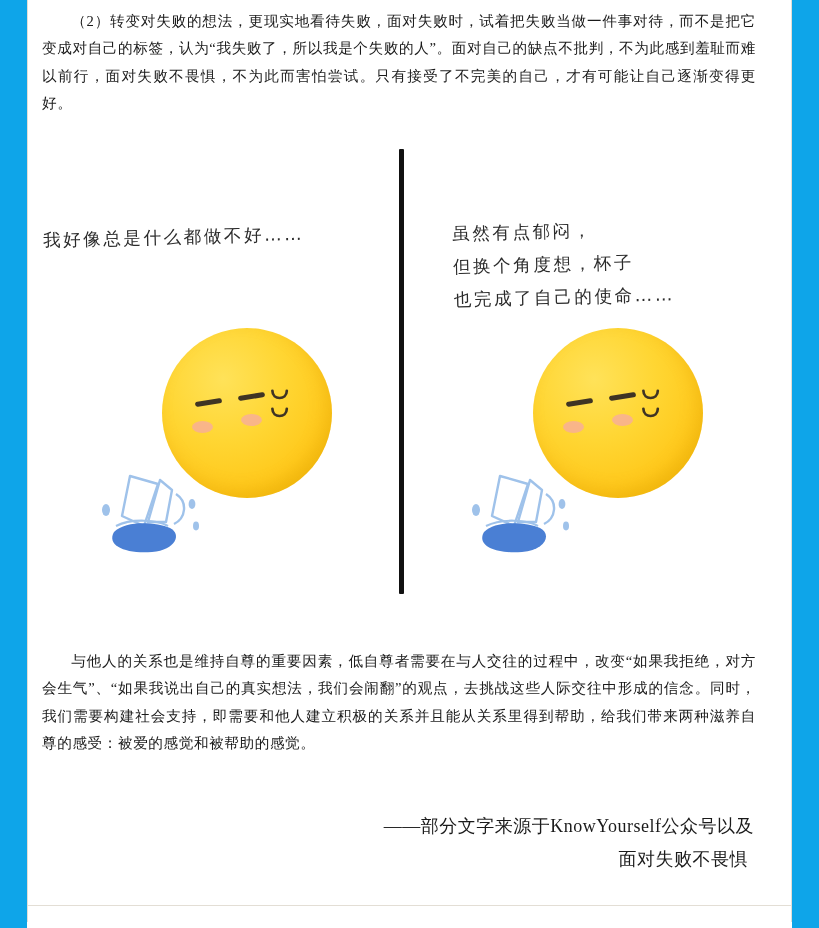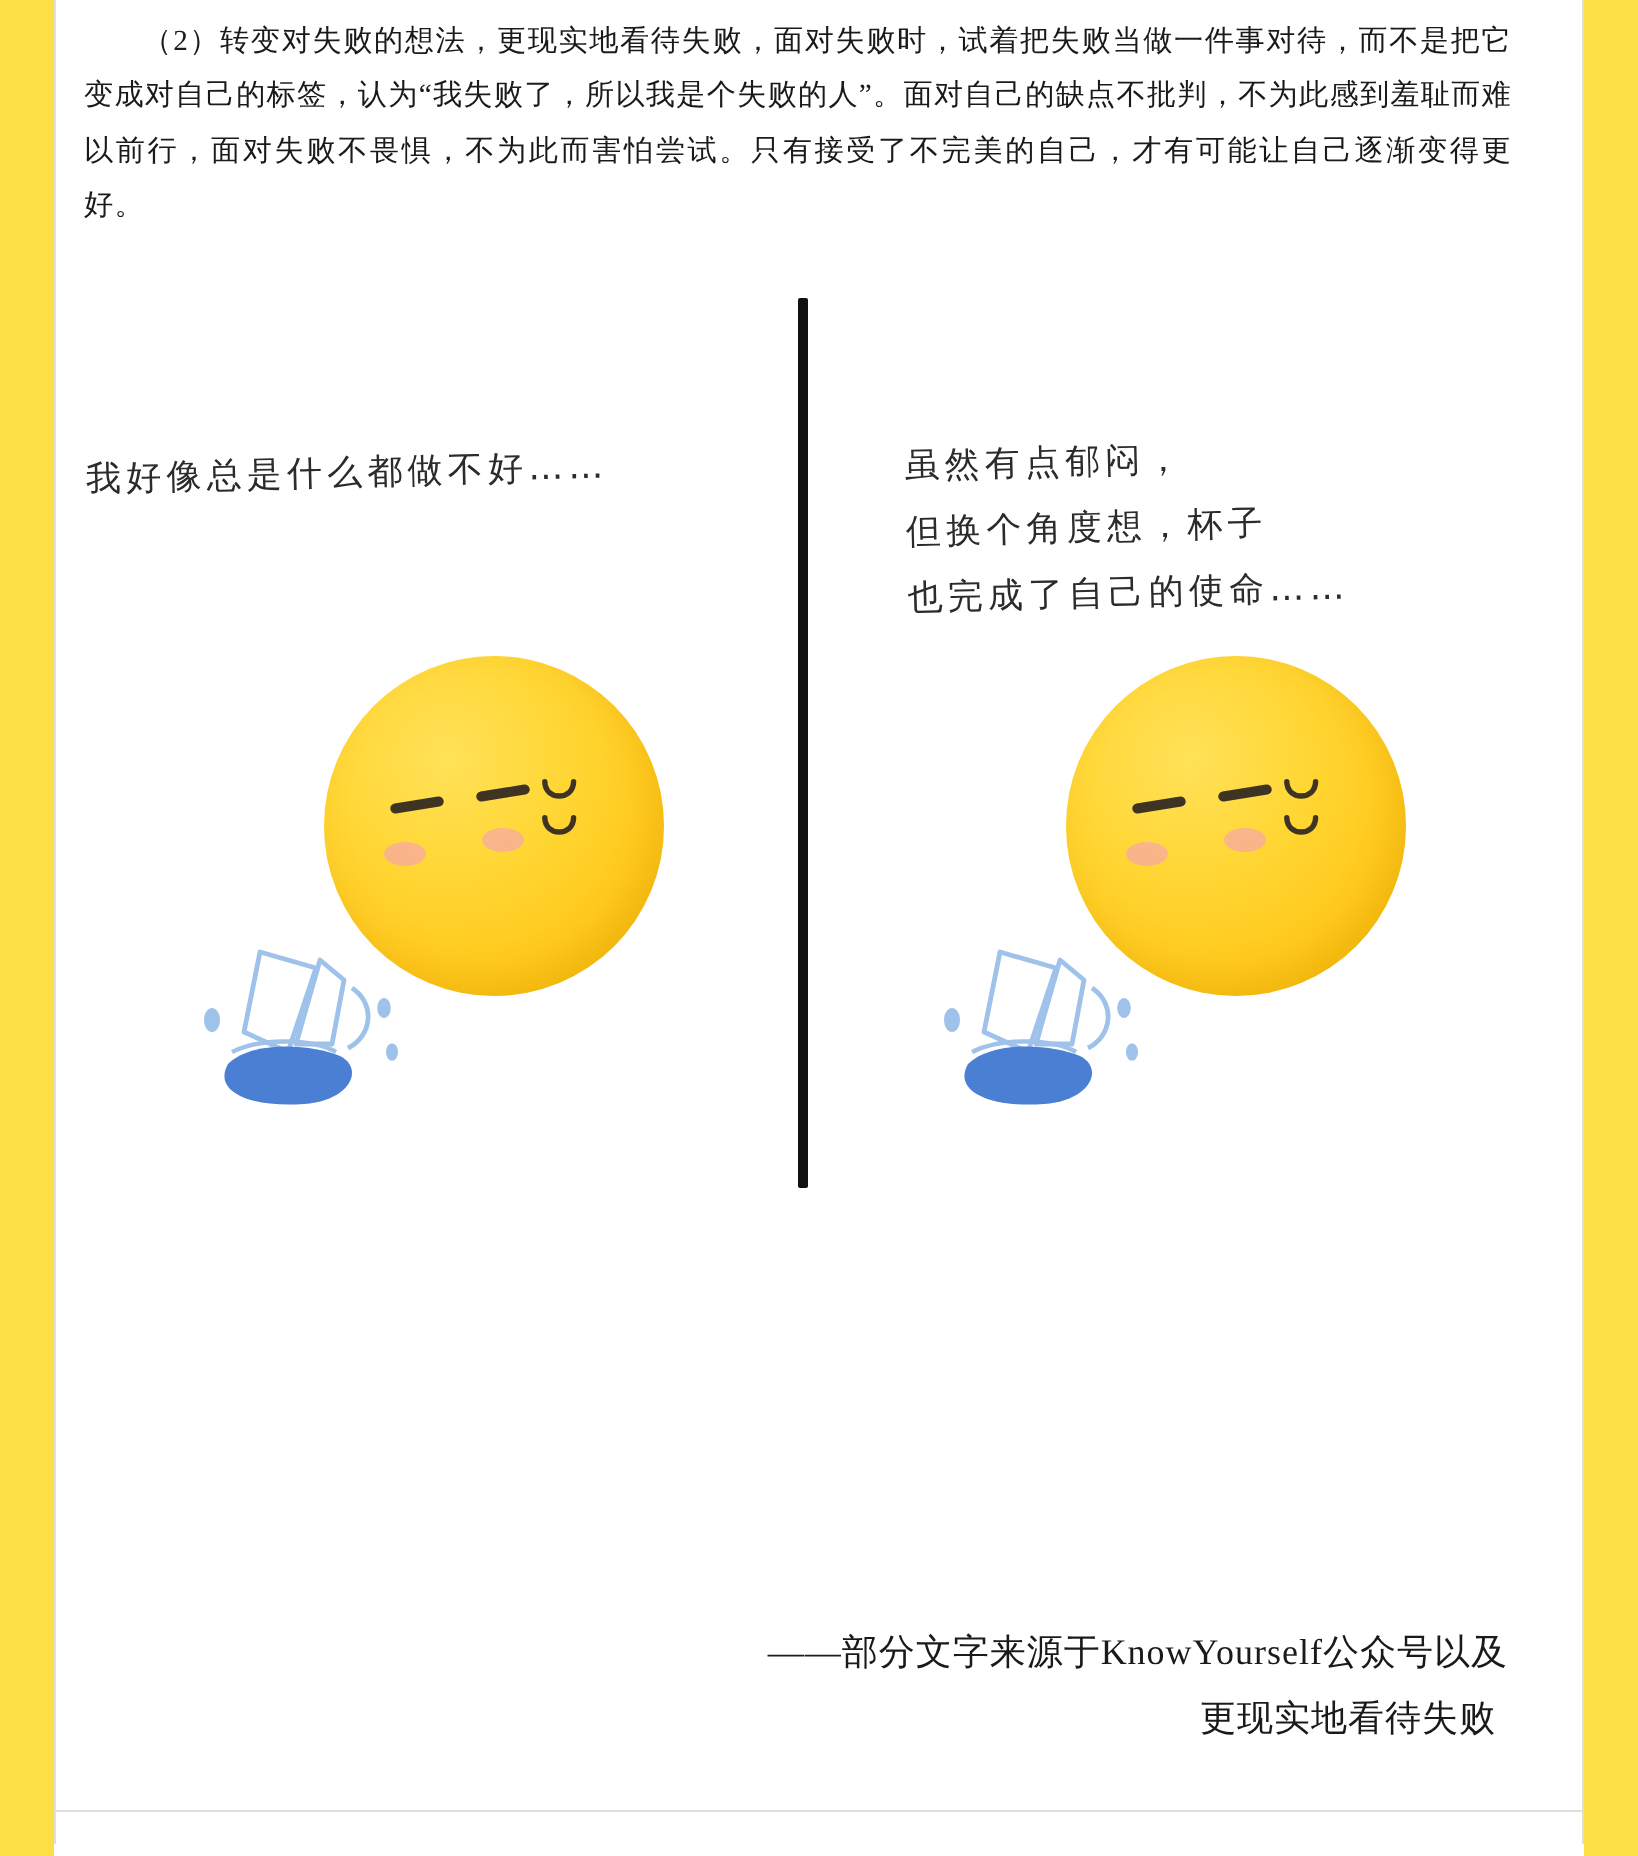--- a/index.html
+++ b/index.html
@@ -12,21 +12,21 @@
     background: #f2ece3;
     font-family: "Liberation Serif", "DejaVu Serif", serif;
     overflow: hidden;
   }
   .page {
     position: absolute;
     left: 0;
     top: 0;
     width: 819px;
     height: 928px;
-    background: #fde047;
+    background: #0ea5e9;
   }
   .paper {
     position: absolute;
     left: 27px;
     top: 0;
     width: 765px;
     height: 906px;
     background: #ffffff;
     border-left: 1px solid #e3ded5;
     border-right: 1px solid #e3ded5;
@@ -258,20 +258,23 @@
       <path d="M18 62 C30 50, 60 52, 74 58 C86 64, 80 80, 56 82 C30 84, 10 76, 18 62 Z" fill="#4a7fd4"></path>
       <path d="M20 56 C36 48, 62 50, 72 56" fill="none" stroke="#9fc2ea" stroke-width="2.2"></path>
       <ellipse cx="10" cy="40" rx="4" ry="6" fill="#9fc2ea"></ellipse>
       <ellipse cx="96" cy="34" rx="3.4" ry="5" fill="#9fc2ea"></ellipse>
       <ellipse cx="100" cy="56" rx="3" ry="4.4" fill="#9fc2ea"></ellipse>
     </svg>
 
   </div>
 
 
+  <div class="para-bottom">
+    <p class="body-text indent2">与他人的关系也是维持自尊的重要因素，低自尊者需要在与人交往的过程中，改变“如果我拒绝，对方会生气”、“如果我说出自己的真实想法，我们会闹翻”的观点，去挑战这些人际交往中形成的信念。同时，我们需要构建社会支持，即需要和他人建立积极的关系并且能从关系里得到帮助，给我们带来两种滋养自尊的感受：被爱的感觉和被帮助的感觉。</p>
+  </div>
 
   <div class="footer-note">
     <div>——部分文字来源于KnowYourself公众号以及</div>
-    <div class="line2">更现实地看待失败</div>
+    <div class="line2">面对失败不畏惧</div>
   </div>
 
   <div class="strip"></div>
 </div>
 
 </body></html>

